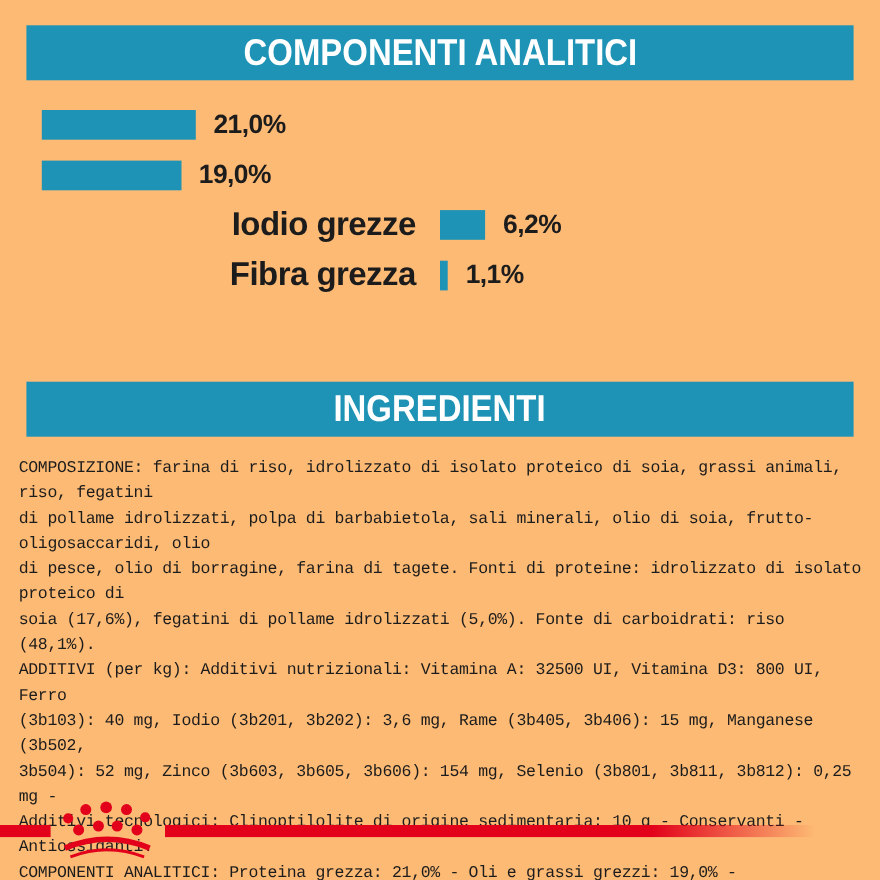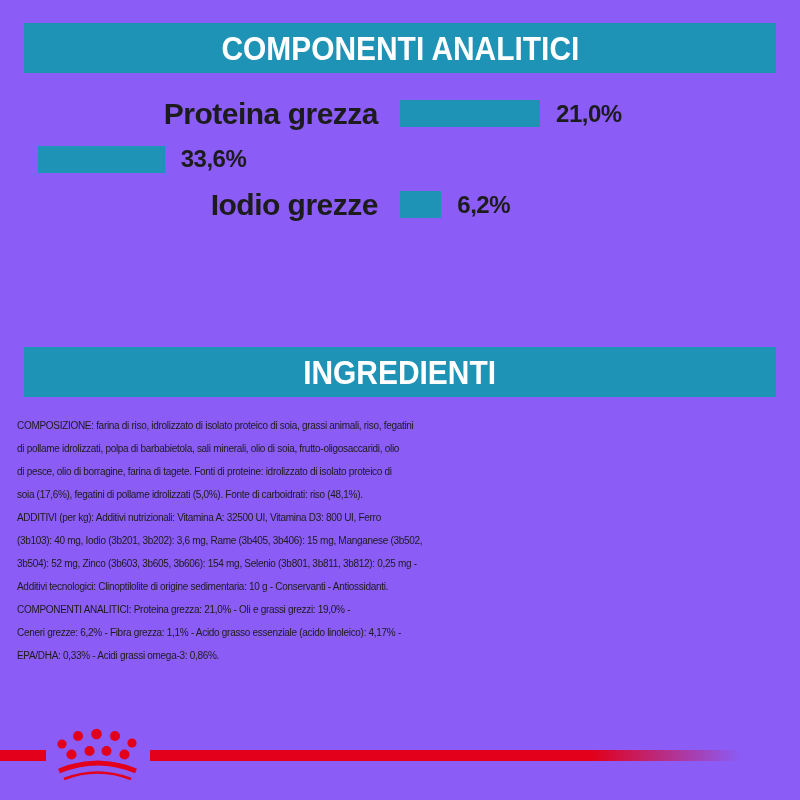--- a/index.html
+++ b/index.html
@@ -1,17 +1,17 @@
 <!DOCTYPE html>
 <html style="--teal: #1e93b5; --red: #e2001a;"><head>
 <meta charset="utf-8">
 <style>
   html,body{margin:0;padding:0;background:#fff;}
   .canvas{
-    position:relative;width:800px;height:800px;background:#8b5cf6;overflow:hidden;
+    position:relative;width:800px;height:800px;background:#fdba74;overflow:hidden;
     font-family:"Liberation Sans",sans-serif;color:#1c1c1c;
   }
   .banner{
     position:absolute;left:24px;width:752px;height:50px;
     background:var(--teal,#1e93b5);
     display:flex;align-items:center;justify-content:center;
   }
   .banner-title{
     color:#fff;font-weight:bold;font-size:34px;letter-spacing:0;
     transform:scaleX(0.88);transform-origin:center;white-space:nowrap;
@@ -28,22 +28,22 @@
   .chart-bar{
     height:27px;background:var(--teal,#1e93b5);margin-left:22px;flex:0 0 auto;
   }
   .chart-value{
     margin-left:16px;font-weight:bold;font-size:24px;letter-spacing:-0.5px;
     white-space:nowrap;color:#1c1c1c;
   }
 
   .textblock{position:absolute;left:17px;top:414px;width:766px;}
   .textblock p{
-    margin:0;font-size:10px;line-height:23px;letter-spacing:-0.3px;
-    white-space:pre-line;color:#1c1c1c;
+    margin:0;font-size:15px;line-height:23px;letter-spacing:-0.3px;
+    white-space:pre-line;color:#1c1c1c;font-family:Liberation Mono, monospace;
   }
 
   .footer-line-left{
     position:absolute;left:0;top:750px;width:46px;height:10.5px;
     background:var(--red,#e2001a);
   }
   .footer-line-right{
     position:absolute;left:150px;top:750px;width:597px;height:10.5px;
     background:linear-gradient(to right,var(--red,#e2001a) 0%,var(--red,#e2001a) 74%,rgba(226,0,26,0) 99%);
   }
@@ -53,32 +53,36 @@
 <body>
 
 <div class="canvas">
 
   <div class="banner" id="banner-analytic">
     <div class="banner-title">COMPONENTI ANALITICI</div>
   </div>
 
   <div class="chart">
       <div class="chart-row">
-        <div class="chart-label">Proteina grezza</div>
         <div class="chart-bar" style="width: 140.07px; background: rgb(30, 147, 181);"></div>
         <div class="chart-value">21,0%</div>
       </div>
       <div class="chart-row">
         <div class="chart-bar" style="width: 126.73px; background: rgb(30, 147, 181);"></div>
-        <div class="chart-value">33,6%</div>
+        <div class="chart-value">19,0%</div>
       </div>
       <div class="chart-row">
         <div class="chart-label">Iodio grezze</div>
         <div class="chart-bar" style="width: 41.354px; background: rgb(30, 147, 181);"></div>
         <div class="chart-value">6,2%</div>
+      </div>
+      <div class="chart-row">
+        <div class="chart-label">Fibra grezza</div>
+        <div class="chart-bar" style="width: 7.337px; background: rgb(30, 147, 181);"></div>
+        <div class="chart-value">1,1%</div>
       </div>
     </div>
 
   <div class="banner" id="banner-ingredients">
     <div class="banner-title">INGREDIENTI</div>
   </div>
 
   <div class="textblock">
     <p>COMPOSIZIONE: farina di riso, idrolizzato di isolato proteico di soia, grassi animali, riso, fegatini
 di pollame idrolizzati, polpa di barbabietola, sali minerali, olio di soia, frutto-oligosaccaridi, olio

